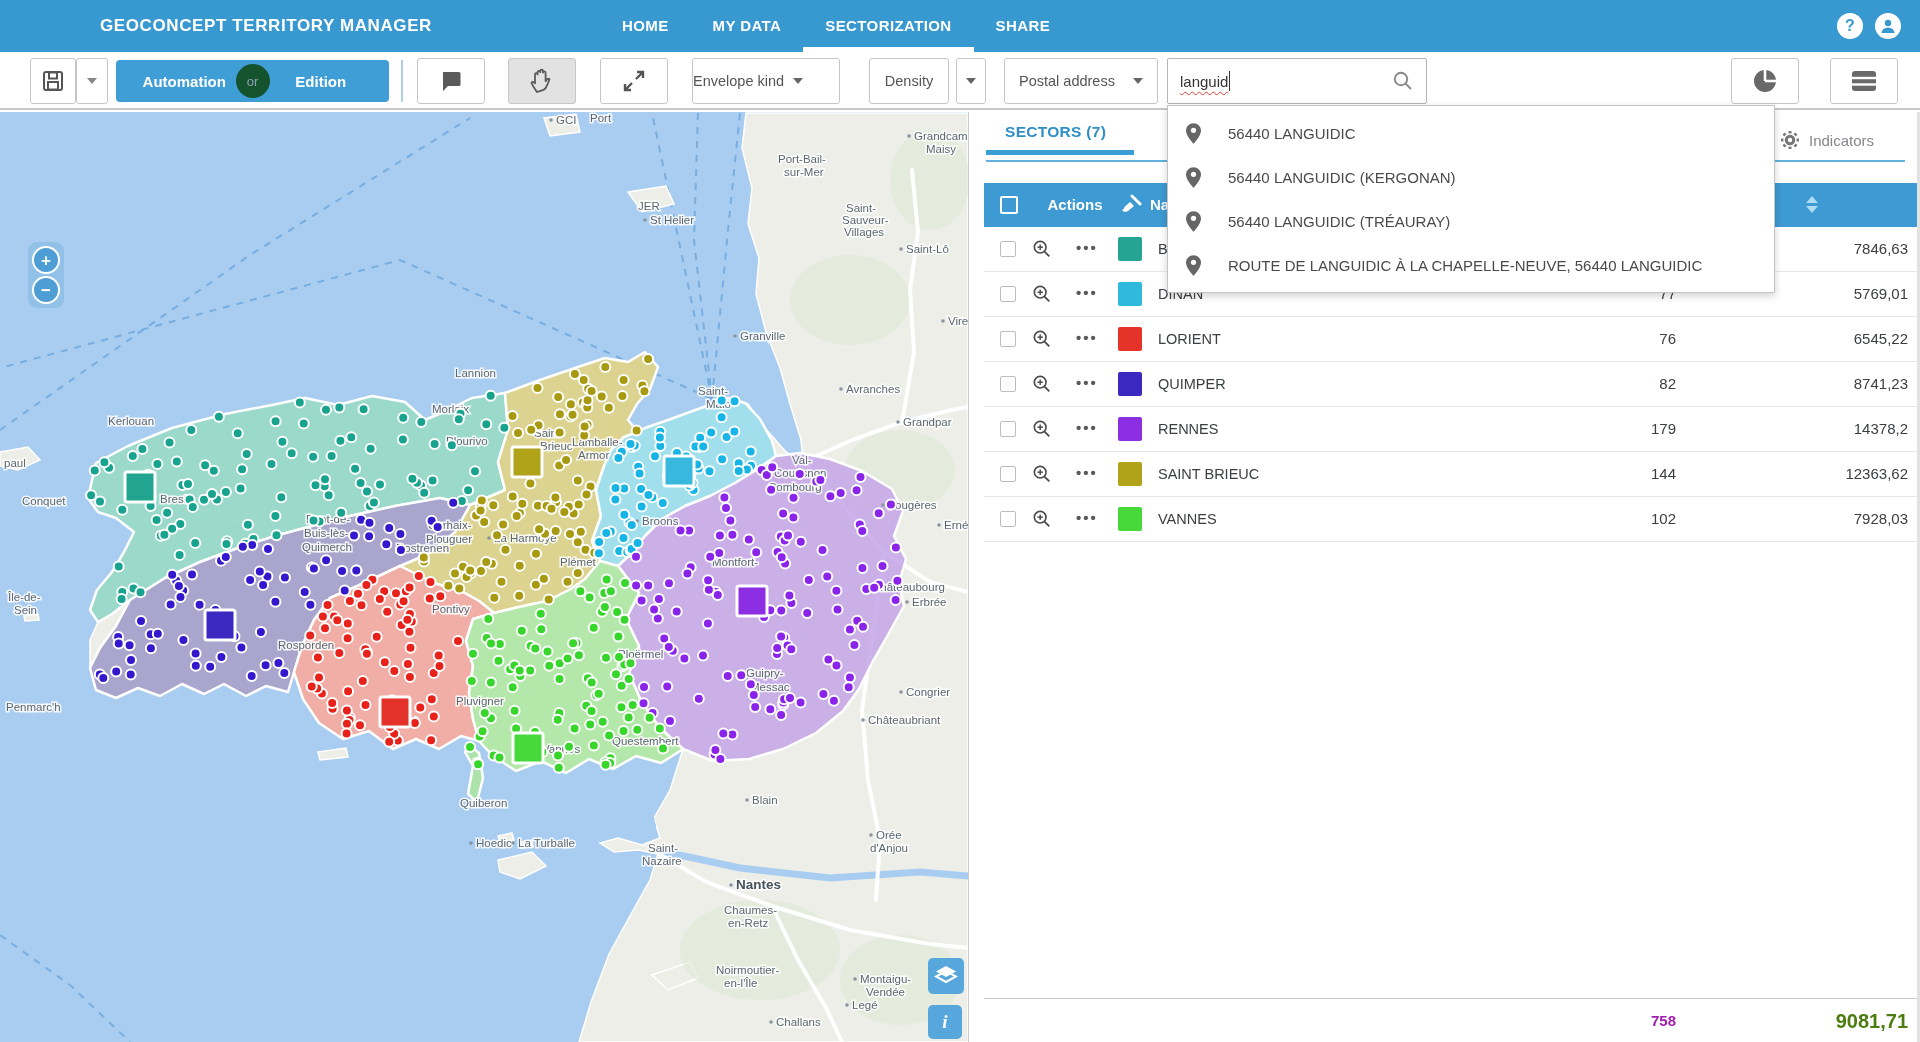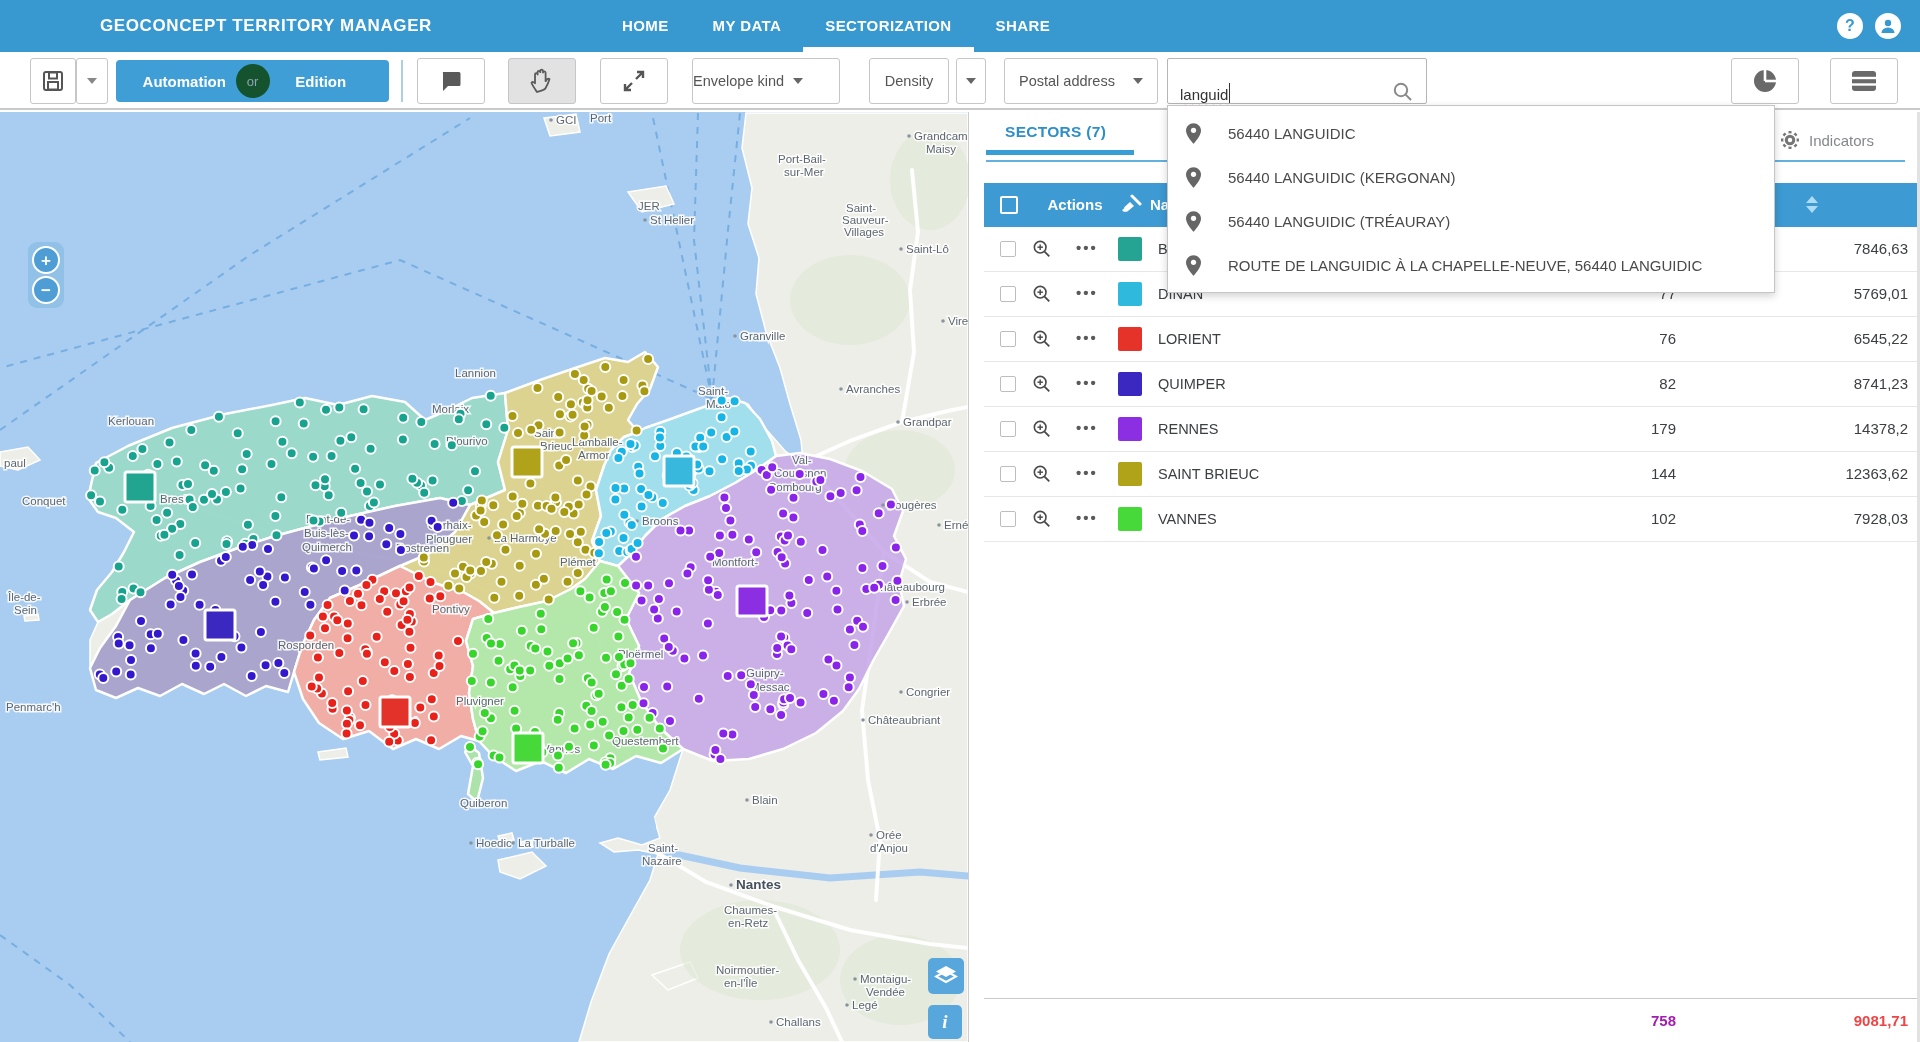--- a/index.html
+++ b/index.html
@@ -24,21 +24,21 @@
   .ddtext{font-size:14.5px;color:#555;}
   .caret{display:inline-block;width:0;height:0;border-left:5px solid transparent;
     border-right:5px solid transparent;border-top:6px solid #666;margin-left:9px;}
   .toggle{position:absolute;left:116px;top:8px;width:273px;height:42px;background:#3f9ed6;
     border-radius:4px;display:flex;align-items:center;color:#fff;font-size:15px;}
   .toggle .opt{flex:1;text-align:center;font-weight:600;}
   .orb{position:absolute;left:calc(50% - 17px);top:4px;width:34px;height:34px;border-radius:50%;
     background:#14532d;color:#8fa4b3;font-size:13px;display:flex;align-items:center;justify-content:center;}
   .vsep{position:absolute;left:401px;top:8px;width:2px;height:42px;background:#aacfe6;}
   .search{position:absolute;left:1167px;top:6px;width:260px;height:46px;border:1px solid #b5b5b5;
-    border-radius:2px;box-sizing:border-box;background:#fff;display:flex;align-items:flex-end;padding:0 12px;}
+    border-radius:2px;box-sizing:border-box;background:#fff;display:flex;align-items:center;padding:0 12px;}
   .query{font-size:15px;color:#333;text-decoration:underline wavy #e03c31 1px;text-underline-offset:4px;}
   .cursorbar{width:1px;height:20px;background:#333;margin-left:1px;}
   
   .panel{position:absolute;left:968px;top:112px;width:952px;height:930px;background:#fff;
     border-left:1px solid #ccc;box-sizing:border-box;}
   .tab{position:absolute;left:1005px;top:123px;font-size:15.5px;font-weight:700;color:#2e8fc6;letter-spacing:.3px;}
   .tab-underline{position:absolute;left:986px;top:150px;width:148px;height:5px;background:#3a9ed6;}
   .tab-line{position:absolute;left:986px;top:160px;width:919px;height:2px;background:#62b1de;}
   .indicators{position:absolute;left:1780px;top:130px;display:flex;align-items:center;gap:9px;
     color:#85888b;font-size:15px;}
@@ -52,21 +52,21 @@
   .rows{position:absolute;left:984px;top:227px;width:936px;}
   .trow{position:relative;height:44px;border-bottom:1px solid #e7e7e7;}
   .rcheck{position:absolute;left:16px;top:14px;width:16px;height:16px;border:1px solid #bdbdbd;border-radius:2px;background:#fff;box-sizing:border-box;}
   .dots3{position:absolute;left:92px;top:0;height:44px;line-height:42px;color:#5a5a5a;font-size:15px;letter-spacing:2px;font-weight:700;}
   .swatch{position:absolute;left:134px;top:10px;width:24px;height:24px;border-radius:2px;}
   .rname{position:absolute;left:174px;top:0;height:44px;line-height:44px;font-size:14.5px;color:#3c4043;}
   .rcount{position:absolute;right:244px;top:0;height:44px;line-height:44px;font-size:15px;color:#3c4043;}
   .rarea{position:absolute;right:12px;top:0;height:44px;line-height:44px;font-size:15px;color:#3c4043;}
   .totals{position:absolute;left:984px;top:998px;width:936px;height:44px;border-top:1px solid #c9c9c9;}
   .totals .tcount{position:absolute;right:244px;line-height:44px;font-weight:700;font-size:15px;color:#a21caf;}
-  .totals .tarea{position:absolute;right:12px;line-height:44px;font-weight:700;font-size:15px;color:#ef4444;}
+  .totals .tarea{position:absolute;right:12px;line-height:44px;font-weight:700;font-size:20px;color:#4d7c0f;}
   .panel-edge{position:absolute;left:1917px;top:112px;width:3px;height:930px;background:#e2e2e2;}
   
   .suggest{position:absolute;left:1167px;top:105px;width:606px;background:#fff;border:1px solid #c5c5c5;
     box-shadow:0 3px 8px rgba(0,0,0,.18);z-index:30;padding:5px 0;}
   .sitem{height:44px;display:flex;align-items:center;gap:27px;padding:0 18px;font-size:15px;color:#4a4a4a;cursor:pointer;}
   
   .map{position:absolute;left:0;top:112px;width:968px;height:930px;background:#a9cdf0;}
   .zoomctl{position:absolute;left:28px;top:130px;width:36px;height:66px;background:rgba(130,185,225,.6);
     border-radius:9px;}
   .zbtn{position:absolute;left:4px;width:28px;height:28px;border-radius:50%;background:#4e9ed5;

